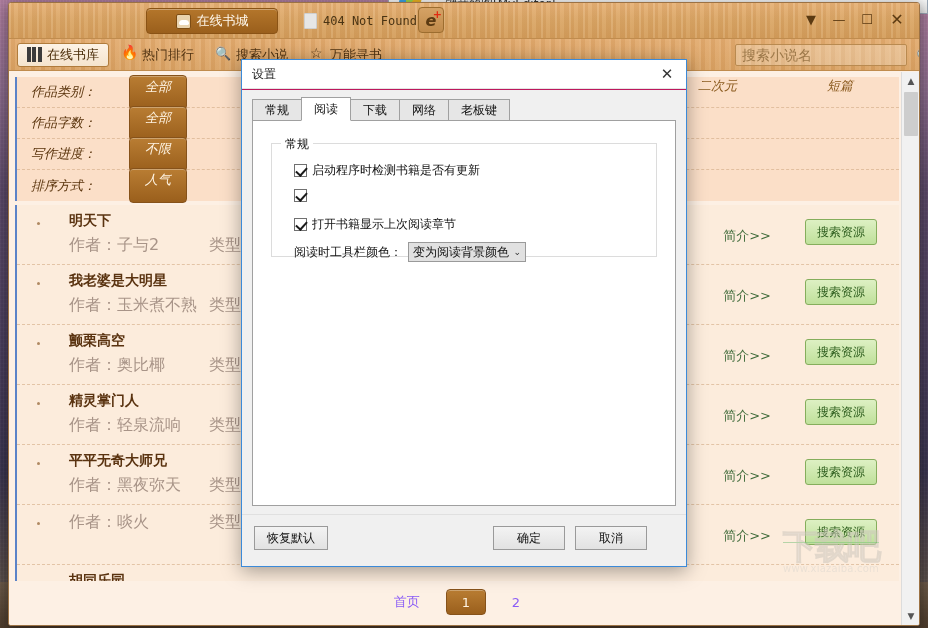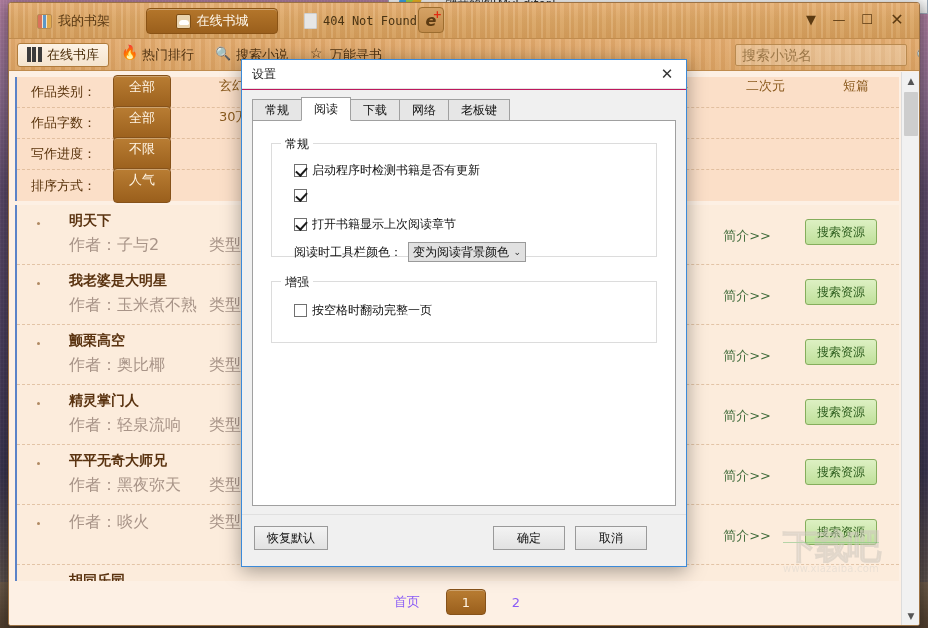--- a/index.html
+++ b/index.html
@@ -192,21 +192,22 @@
     position: absolute; left: 6px; right: 20px; top: 5px;
     height: 124px;
     background: #fbdfc8;
     border-left: 2px solid #5b83c8;
   }
   .filter-row {
     display: flex; align-items: center;
     height: 31px;
     padding-left: 14px;
     border-bottom: 1px dashed #e2bf9f;
-    gap: 2px;
+    gap: 18px;
+    font-style: italic;
   }
   .filter-row:last-child { border-bottom: none; }
   .filter-label {
     width: 80px; font-size: 13px; color: #59330b; flex: 0 0 auto;
   }
   .filter-opt {
     font-size: 13px; color: #8a5a1e;
     padding: 0 10px; height: 35px; line-height: 22px;
     white-space: nowrap; cursor: default;
     text-align: center;
@@ -450,24 +451,20 @@
 
 <div id="bg-window">
   <div id="bg-window-logo"></div>
   <div id="bg-window-title">一键截的图[MyEditor]</div>
 </div>
 
 <div id="app">
 
   <div id="titlebar">
 
-    <div id="tab-shelf" class="tabstrip-tab">
-      <span id="ico-shelf" class="tab-ico"></span>
-      <span>我的书架</span>
-    </div>
 
     <div id="tab-store" class="tabstrip-tab">
       <span id="ico-store" class="tab-ico"></span>
       <span>在线书城</span>
     </div>
 
     <div id="tab-404" class="tabstrip-tab">
       <span id="ico-404" class="tab-ico"></span>
       <span>404 Not Found</span>
     </div>
@@ -690,27 +687,20 @@
 
         <div id="colorrow">
           <span>阅读时工具栏颜色：</span>
           <span id="color-select">
             <span id="color-select-label">变为阅读背景颜色</span>
             <span id="color-caret">⌄</span>
           </span>
         </div>
       </div>
 
-      <div id="gb-enhance" class="groupbox">
-        <span class="gb-legend">增强</span>
-        <div id="chk4" class="chkrow">
-          <span class="chkbox"></span>
-          <span>按空格时翻动完整一页</span>
-        </div>
-      </div>
 
     </div>
   </div>
 
   <div id="dlg-footer">
     <div id="btn-restore" class="dbtn">恢复默认</div>
     <div id="btn-ok" class="dbtn">确定</div>
     <div id="btn-cancel" class="dbtn">取消</div>
   </div>
 </div>

